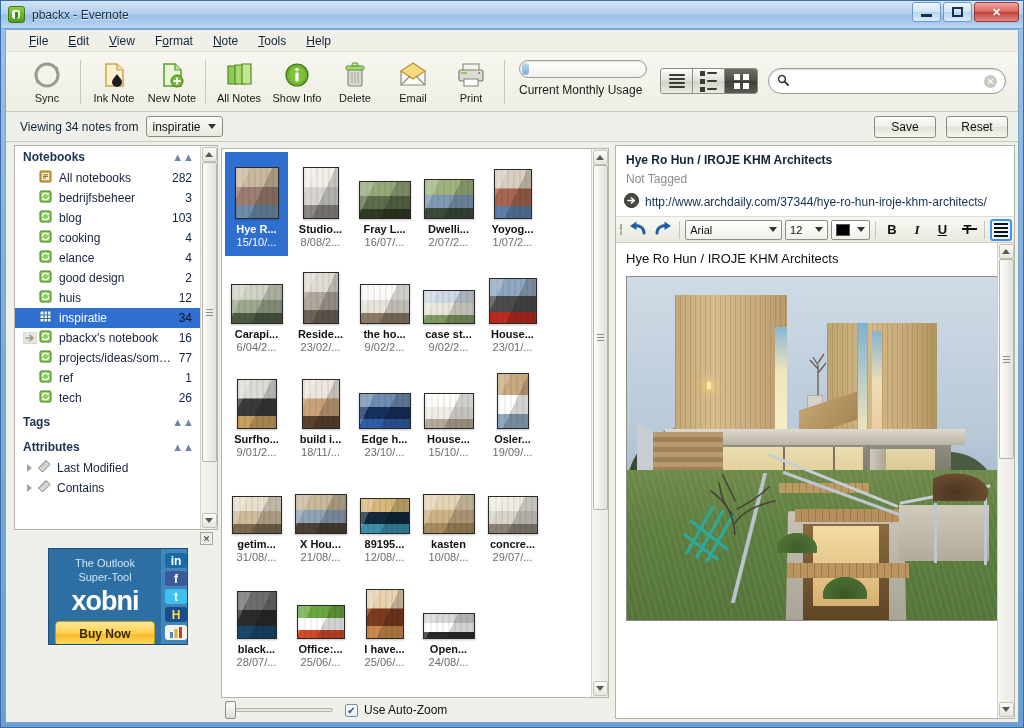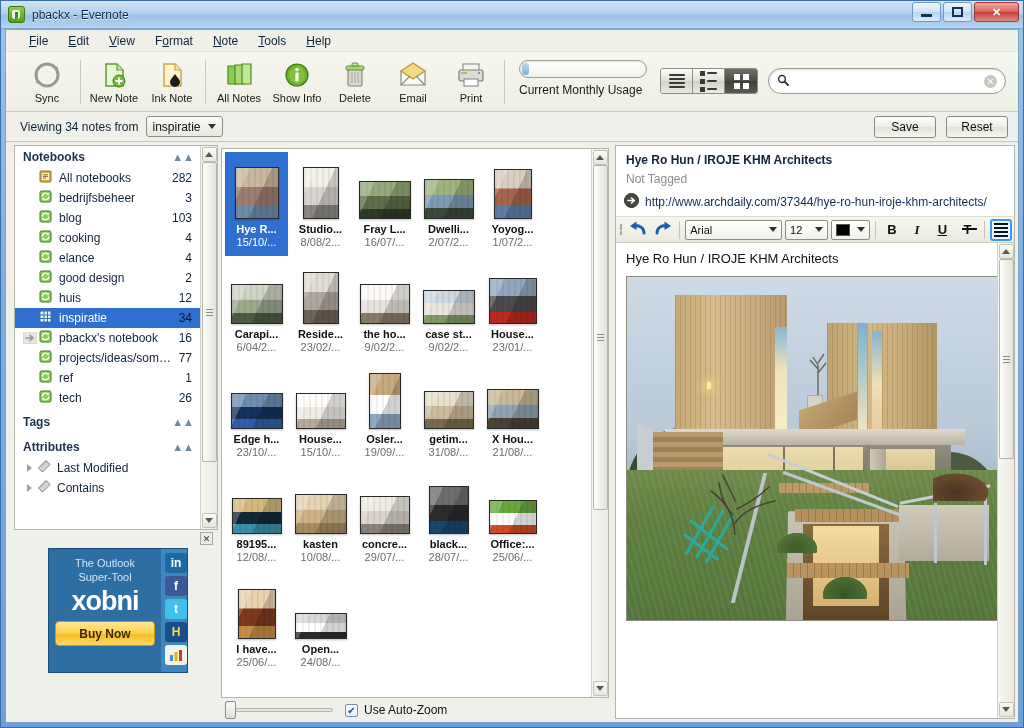--- a/index.html
+++ b/index.html
@@ -248,21 +248,21 @@
 
   
   #ad-area { flex: 1; position: relative; padding-top: 4px; }
   #ad-close {
     position: absolute; right: 5px; top: 2px;
     width: 13px; height: 13px; font-size: 9px; line-height: 12px; text-align: center;
     border: 1px solid #a8a89c; background: #ecece4; color: #333; cursor: default;
   }
   #xobni {
     position: absolute; left: 34px; top: 18px;
-    width: 140px; height: 125px;
+    width: 140px; height: 97px;
     background: #2d6ea3; border: 1px solid #1d4e77;
     display: flex; overflow: hidden;
   }
   #xobni-main { flex: 1; padding: 7px 6px 6px 6px; text-align: center; }
   #xobni-l1, #xobni-l2 { color: #cfe6f8; font-size: 11px; line-height: 14px; }
   #xobni-logo {
     color: #fff; font-size: 27px; font-weight: bold; letter-spacing: -1px;
     margin-top: 2px; line-height: 30px;
   }
   #xobni-buy {
@@ -468,38 +468,38 @@
             <path d="M8 23 l-5 -1 1 -5 z" fill="#9a9a93"></path>
           </svg>
         </div>
         <div class="tb-label">Sync</div>
       </div>
       <div class="tb-sep"></div>
 
       <div class="tb-btn">
         <div class="tb-ico">
           <svg width="28" height="28" viewBox="0 0 28 28">
+            <path d="M6 3h11l6 6v16H6z" fill="#fdf4cf" stroke="#c9a64a" stroke-width="1.5"></path>
+            <path d="M17 3v6h6" fill="#f2e2a2" stroke="#c9a64a" stroke-width="1.2"></path>
+            <path d="M17 13c3 4 5 6 5 8a5 5 0 0 1-10 0c0-2 2-4 5-8z" fill="#1c1c1c"></path>
+          </svg>
+        </div>
+        <div class="tb-label">Ink Note</div>
+      </div>
+
+      <div class="tb-btn">
+        <div class="tb-ico">
+          <svg width="28" height="28" viewBox="0 0 28 28">
             <path d="M6 3h11l6 6v16H6z" fill="#e8f6d8" stroke="#5d9a2e" stroke-width="1.5"></path>
             <path d="M17 3v6h6" fill="#c6e6a0" stroke="#5d9a2e" stroke-width="1.2"></path>
             <circle cx="19" cy="20" r="6" fill="#7ab93e" stroke="#3e7a16" stroke-width="1"></circle>
             <path d="M19 16.5v7M15.5 20h7" stroke="#fff" stroke-width="1.8"></path>
           </svg>
         </div>
         <div class="tb-label">New Note</div>
-      </div>
-
-      <div class="tb-btn">
-        <div class="tb-ico">
-          <svg width="28" height="28" viewBox="0 0 28 28">
-            <path d="M6 3h11l6 6v16H6z" fill="#fdf4cf" stroke="#c9a64a" stroke-width="1.5"></path>
-            <path d="M17 3v6h6" fill="#f2e2a2" stroke="#c9a64a" stroke-width="1.2"></path>
-            <path d="M17 13c3 4 5 6 5 8a5 5 0 0 1-10 0c0-2 2-4 5-8z" fill="#1c1c1c"></path>
-          </svg>
-        </div>
-        <div class="tb-label">Ink Note</div>
       </div>
       <div class="tb-sep"></div>
 
       <div class="tb-btn">
         <div class="tb-ico">
           <svg width="30" height="28" viewBox="0 0 30 28">
             <path d="M4 5h9v18H4z" fill="#8fc95a" stroke="#4e8a1e" stroke-width="1.2"></path>
             <path d="M11 4h9v19h-9z" fill="#a6d96f" stroke="#4e8a1e" stroke-width="1.2"></path>
             <path d="M18 3h9v20h-9z" fill="#c2e694" stroke="#4e8a1e" stroke-width="1.2"></path>
           </svg>
@@ -942,20 +942,38 @@
                 <div class="nc-thumb-box">
                   <div class="nc-thumb" style="width: 48px; height: 46px; background: linear-gradient(rgb(143, 167, 192) 0%, rgb(143, 167, 192) 38%, rgb(75, 75, 75) 39%, rgb(75, 75, 75) 74%, rgb(187, 42, 32) 75%, rgb(187, 42, 32) 100%);">
                     <div style="position: absolute; inset: 0px; background: linear-gradient(115deg, rgba(255, 255, 255, 0.22) 0px, rgba(255, 255, 255, 0.22) 22%, transparent 22%, transparent 55%, rgba(0, 0, 0, 0.18) 55%, rgba(0, 0, 0, 0.18) 100%), repeating-linear-gradient(90deg, rgba(0, 0, 0, 0.06) 0px, rgba(0, 0, 0, 0.06) 2px, transparent 2px, transparent 6px);"></div>
                   </div>
                 </div>
                 <div class="nc-title">House...</div>
                 <div class="nc-date">23/01/...</div>
               </div>
               <div class="note-card">
                 <div class="nc-thumb-box">
+                  <div class="nc-thumb" style="width: 40px; height: 50px; background: linear-gradient(rgb(220, 220, 214) 0%, rgb(220, 220, 214) 38%, rgb(58, 58, 56) 39%, rgb(58, 58, 56) 74%, rgb(200, 160, 96) 75%, rgb(200, 160, 96) 100%);">
+                    <div style="position: absolute; inset: 0px; background: linear-gradient(115deg, rgba(255, 255, 255, 0.22) 0px, rgba(255, 255, 255, 0.22) 22%, transparent 22%, transparent 55%, rgba(0, 0, 0, 0.18) 55%, rgba(0, 0, 0, 0.18) 100%), repeating-linear-gradient(90deg, rgba(0, 0, 0, 0.06) 0px, rgba(0, 0, 0, 0.06) 2px, transparent 2px, transparent 6px);"></div>
+                  </div>
+                </div>
+                <div class="nc-title">Surfho...</div>
+                <div class="nc-date">9/01/2...</div>
+              </div>
+              <div class="note-card">
+                <div class="nc-thumb-box">
+                  <div class="nc-thumb" style="width: 38px; height: 50px; background: linear-gradient(rgb(236, 230, 220) 0%, rgb(236, 230, 220) 38%, rgb(202, 162, 122) 39%, rgb(202, 162, 122) 74%, rgb(92, 67, 48) 75%, rgb(92, 67, 48) 100%);">
+                    <div style="position: absolute; inset: 0px; background: linear-gradient(115deg, rgba(255, 255, 255, 0.22) 0px, rgba(255, 255, 255, 0.22) 22%, transparent 22%, transparent 55%, rgba(0, 0, 0, 0.18) 55%, rgba(0, 0, 0, 0.18) 100%), repeating-linear-gradient(90deg, rgba(0, 0, 0, 0.06) 0px, rgba(0, 0, 0, 0.06) 2px, transparent 2px, transparent 6px);"></div>
+                  </div>
+                </div>
+                <div class="nc-title">build i...</div>
+                <div class="nc-date">18/11/...</div>
+              </div>
+              <div class="note-card">
+                <div class="nc-thumb-box">
                   <div class="nc-thumb" style="width: 52px; height: 36px; background: linear-gradient(rgb(111, 141, 176) 0%, rgb(111, 141, 176) 38%, rgb(22, 49, 94) 39%, rgb(22, 49, 94) 74%, rgb(47, 95, 168) 75%, rgb(47, 95, 168) 100%);">
                     <div style="position: absolute; inset: 0px; background: linear-gradient(115deg, rgba(255, 255, 255, 0.22) 0px, rgba(255, 255, 255, 0.22) 22%, transparent 22%, transparent 55%, rgba(0, 0, 0, 0.18) 55%, rgba(0, 0, 0, 0.18) 100%), repeating-linear-gradient(90deg, rgba(0, 0, 0, 0.06) 0px, rgba(0, 0, 0, 0.06) 2px, transparent 2px, transparent 6px);"></div>
                   </div>
                 </div>
                 <div class="nc-title">Edge h...</div>
                 <div class="nc-date">23/10/...</div>
               </div>
               <div class="note-card">
                 <div class="nc-thumb-box">
                   <div class="nc-thumb" style="width: 50px; height: 36px; background: linear-gradient(rgb(255, 253, 248) 0%, rgb(255, 253, 248) 38%, rgb(239, 236, 230) 39%, rgb(239, 236, 230) 74%, rgb(181, 170, 154) 75%, rgb(181, 170, 154) 100%);">

